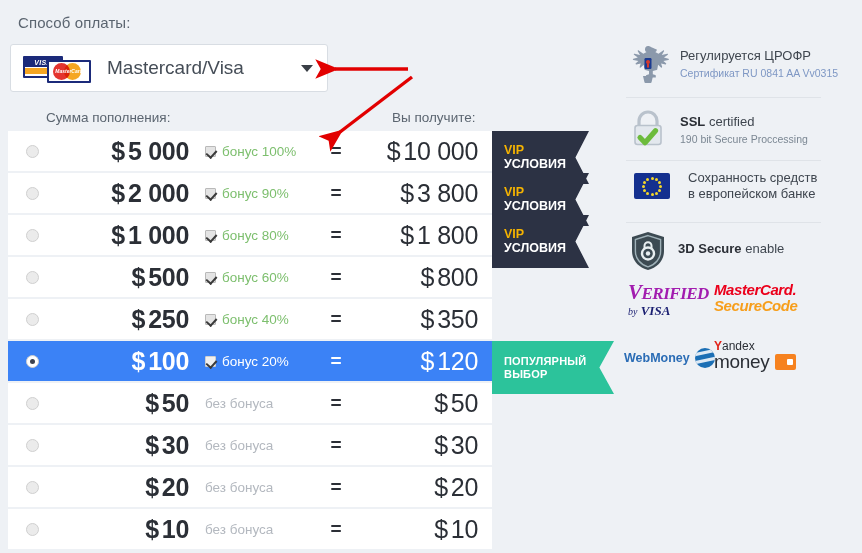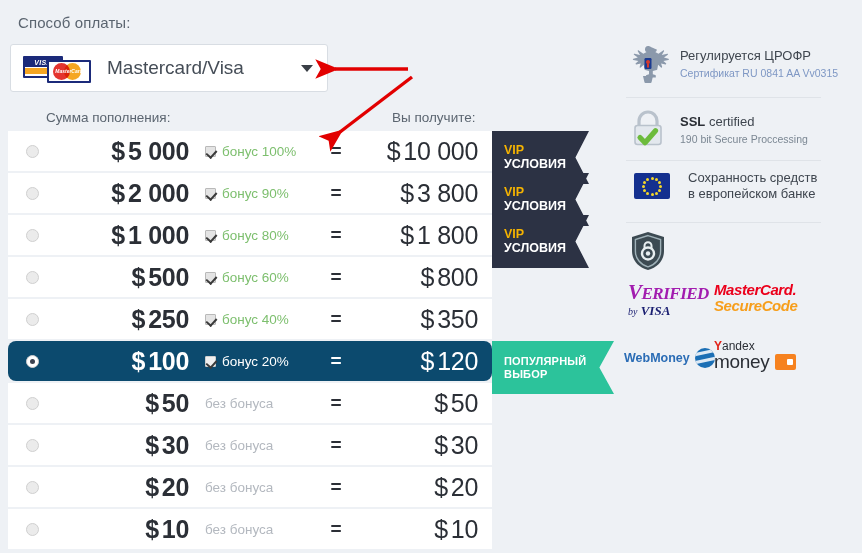--- a/index.html
+++ b/index.html
@@ -109,21 +109,21 @@
 
   .cell-eq { width:40px; text-align:center; font-size:19px; font-weight:bold; color:#2b2f36; }
 
   .cell-total {
     flex:1; text-align:right; padding-right:14px;
     font-size:25px; font-weight:normal; color:#2b2f36; letter-spacing:-.3px;
   }
   .cell-total .cur { margin-right:3px; }
 
   
-  .row.selected { background:#0c4a6e;border-radius:8px; }
+  .row.selected { background:#3b82f6; }
   .row.selected .cell-amount,
   .row.selected .cell-eq,
   .row.selected .cell-total { color:#ffffff; }
   .row.selected .bonus-txt { color:#ffffff; }
   .row.selected .chk { background:#f0f0f0; border-color:#cfcfcf; }
 
   
   .ribbon {
     position:absolute; left:484px; top:0; height:53px;
     display:flex; flex-direction:column; justify-content:center;
@@ -439,20 +439,23 @@
   <div class="trust-item" style="left:16px; top:230px;">
     <div class="shield">
       <svg viewBox="0 0 40 42" width="40" height="42">
         <path d="M20 2l16 5v14c0 9.5-6.6 16.6-16 19C10.6 37.6 4 30.5 4 21V7l16-5z" fill="#3c4a52"></path>
         <path d="M20 5.6l12.6 3.9v11.6c0 7.7-5.2 13.6-12.6 15.7C12.6 34.7 7.4 28.8 7.4 21.1V9.5L20 5.6z" fill="none" stroke="#9fb1b8" stroke-width="1.4"></path>
         <path d="M16.5 19v-3.2a3.5 3.5 0 0 1 7 0V19" fill="none" stroke="#e8eef0" stroke-width="2"></path>
         <circle cx="20" cy="23.5" r="6" fill="none" stroke="#e8eef0" stroke-width="2.4"></circle>
         <circle cx="20" cy="23.5" r="2.2" fill="#e8eef0"></circle>
       </svg>
     </div>
+    <div style="padding-left:10px; padding-top:11px;">
+      <div class="trust-txt-main"><b>3D Secure</b><span> enable</span></div>
+    </div>
   </div>
 
   <div class="logos-row" style="left:16px; top:282px;">
     <div class="vbv">
       <div class="l1"><span class="big">V</span><span>ERIFIED</span></div>
       <div class="l2"><span class="by">by</span> <span>VISA</span></div>
     </div>
   </div>
 
   <div class="logos-row" style="left:102px; top:282px;">

